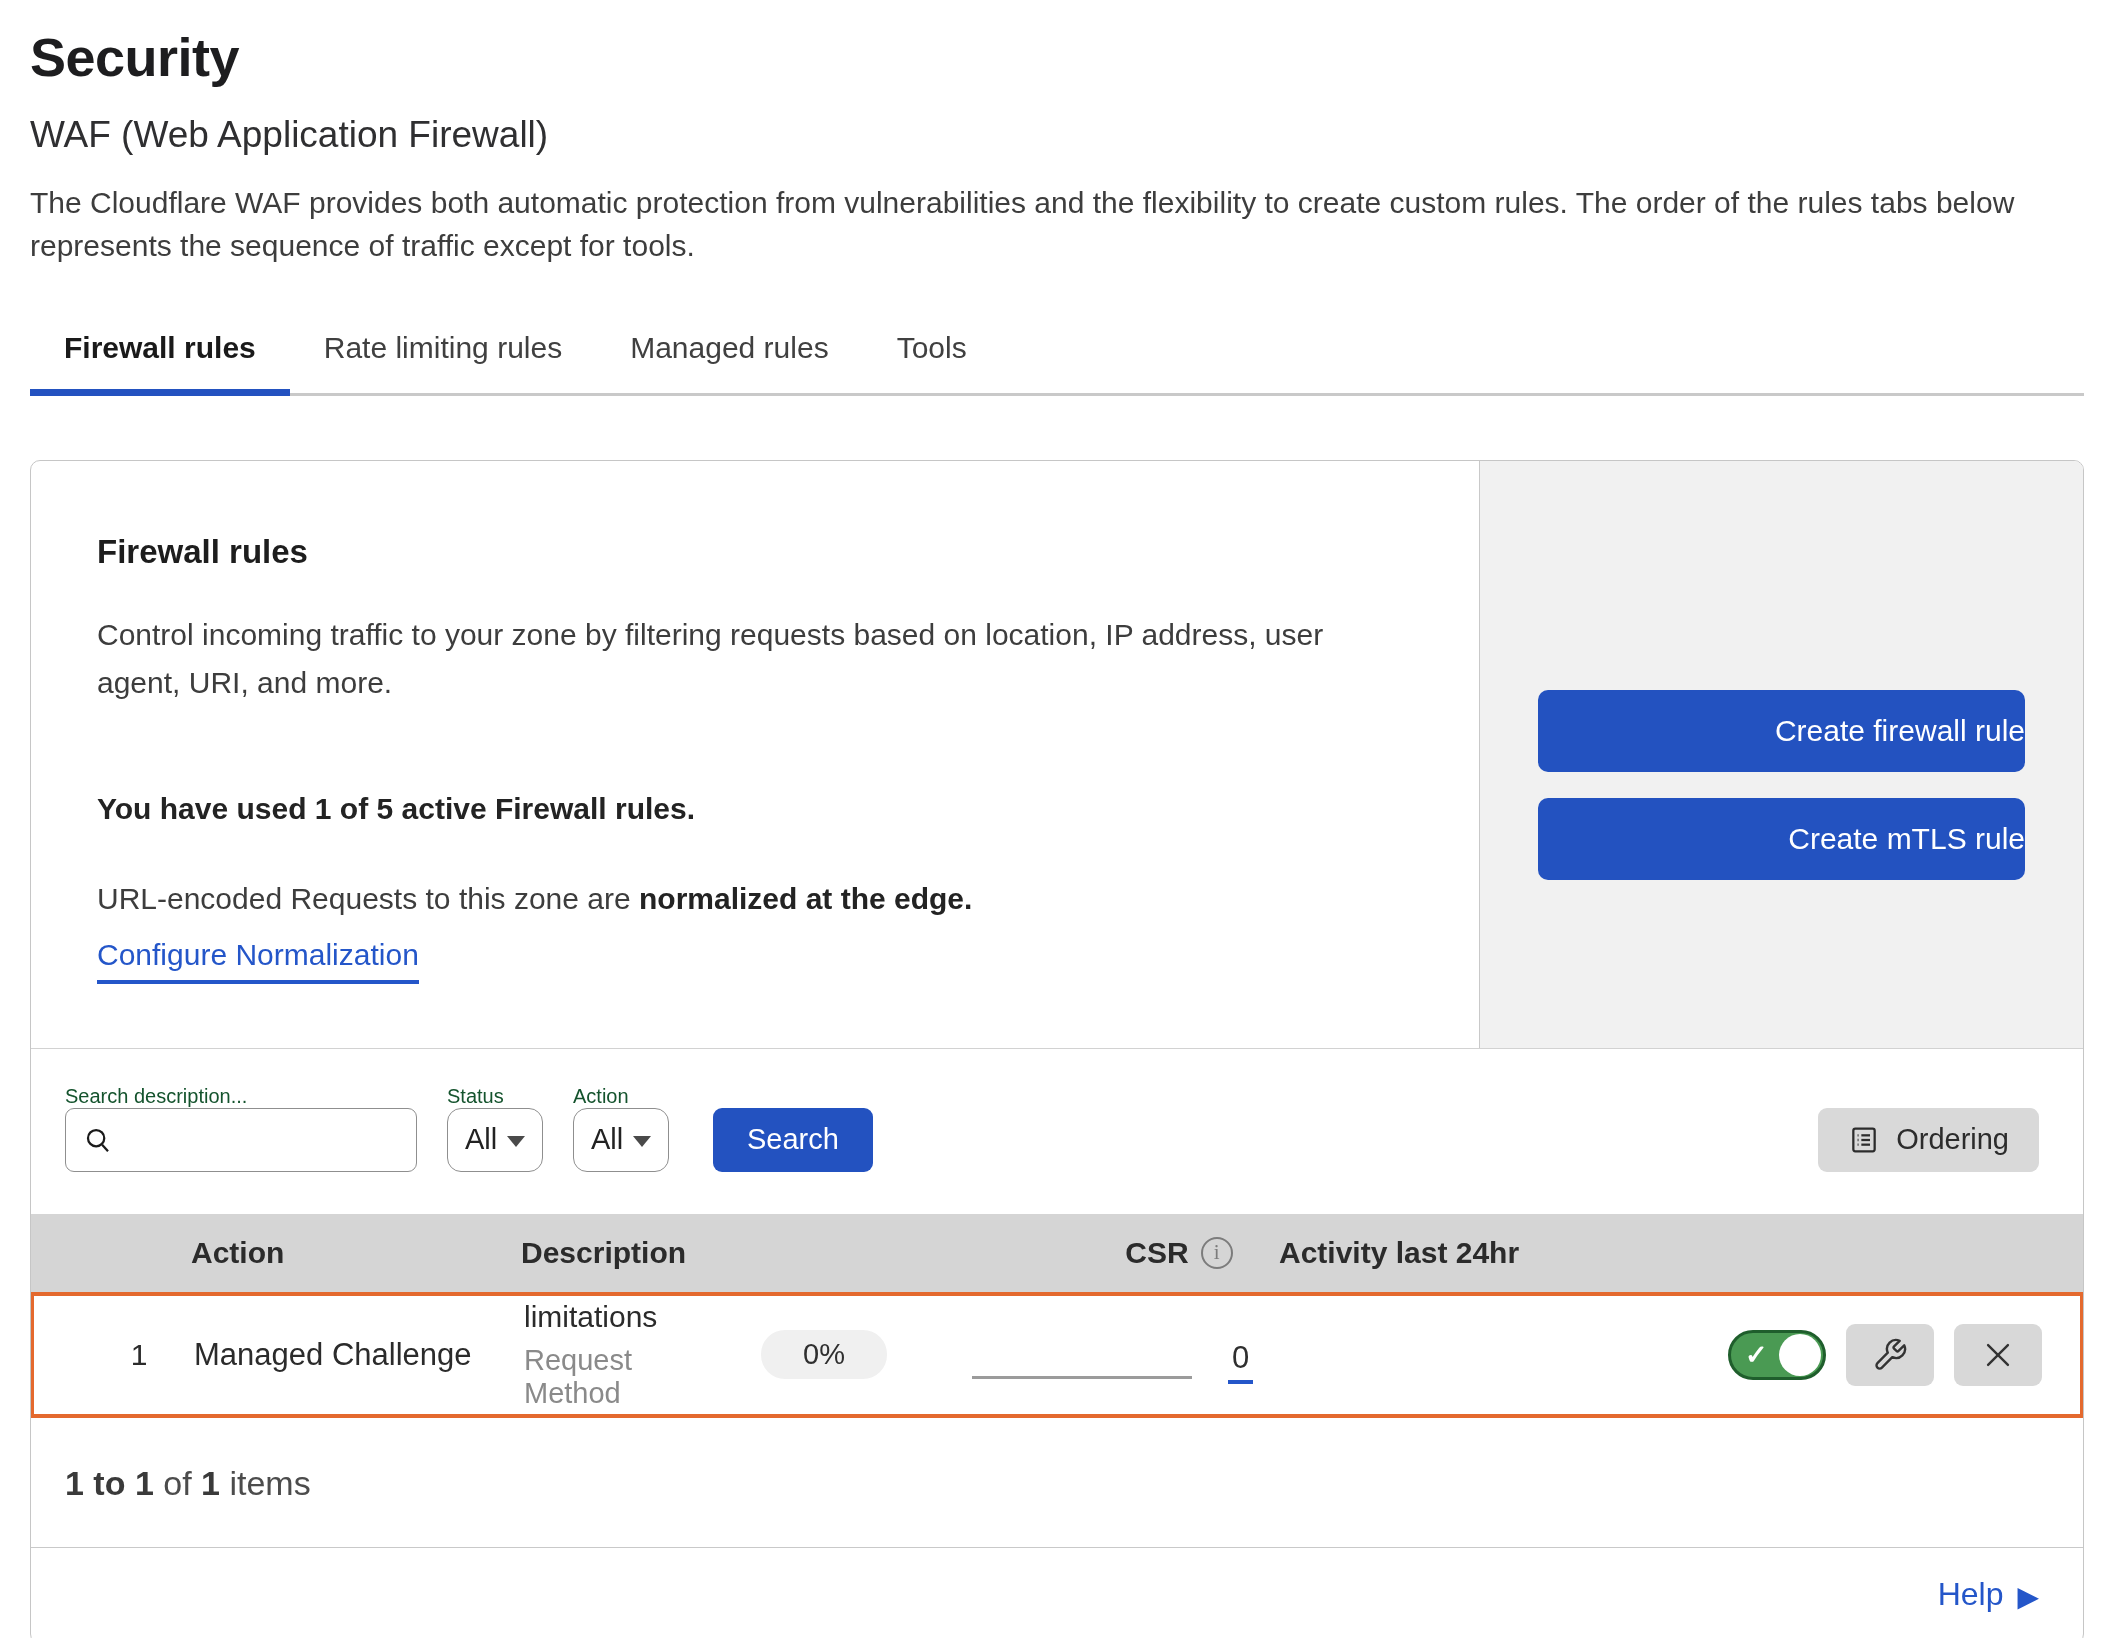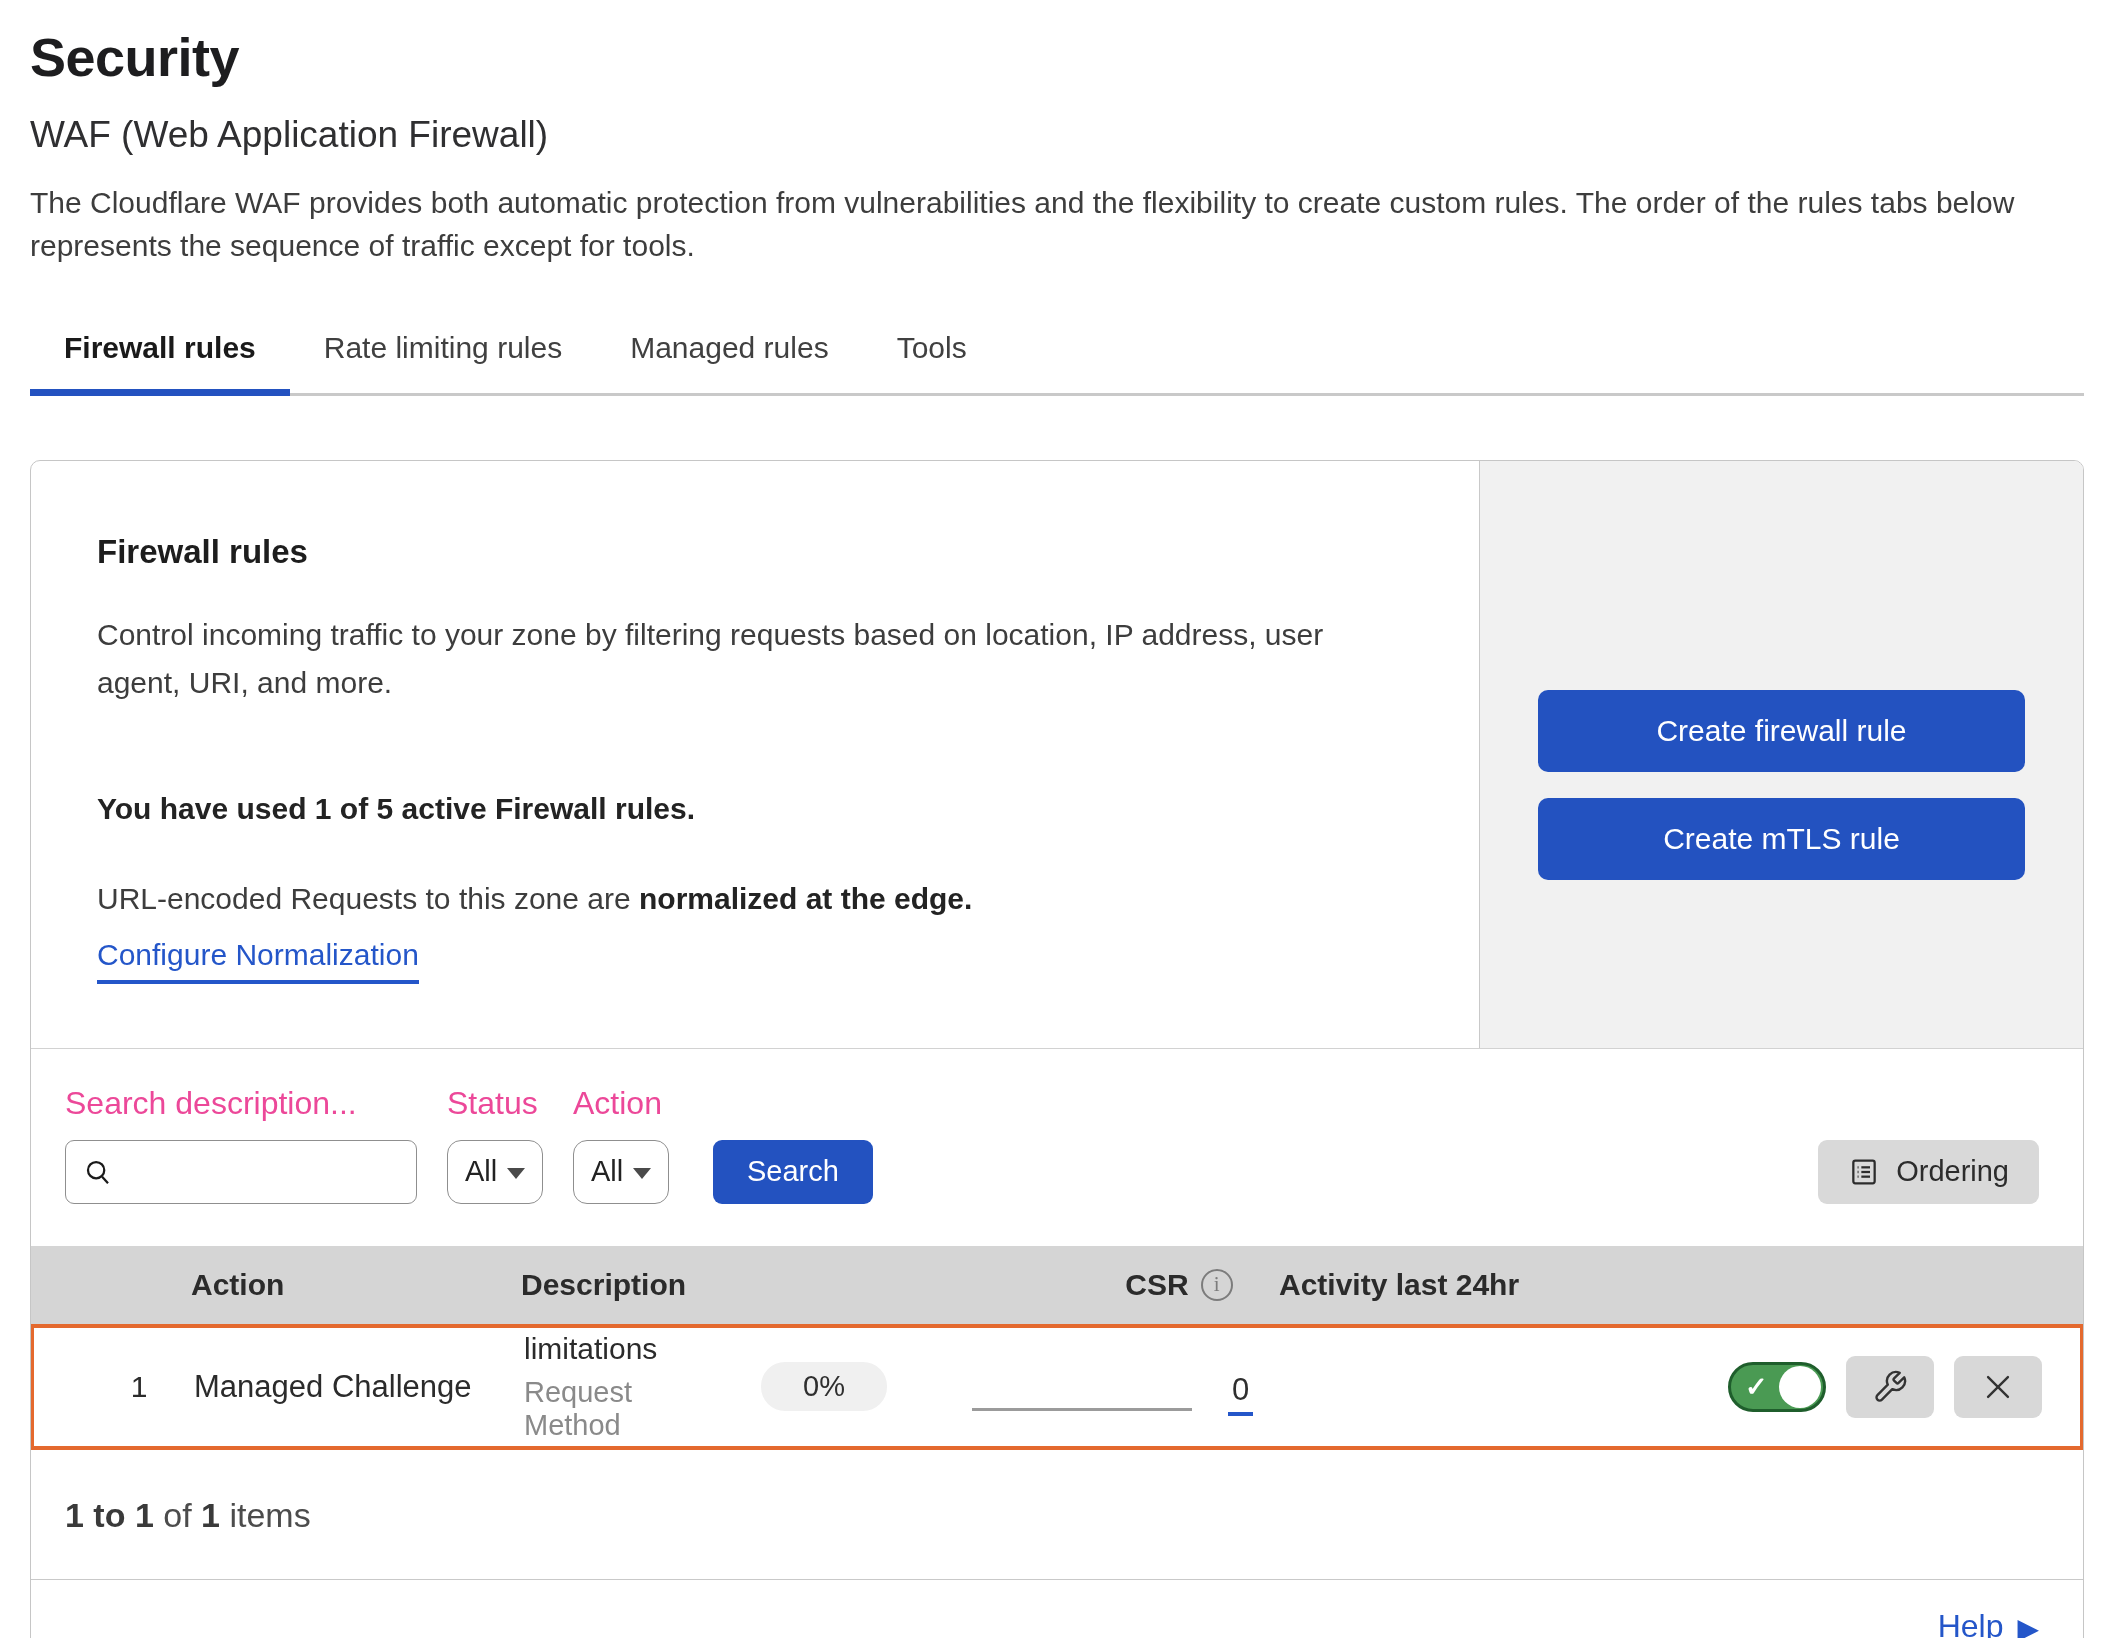--- a/index.html
+++ b/index.html
@@ -33,27 +33,27 @@
   .usage-line { font-size:30px; font-weight:700; color:#232323; margin-top:86px; }
   .norm-line { font-size:30px; color:#3d3d3d; margin-top:56px; }
   .norm-line .b { font-weight:700; color:#232323; }
   .config-link { display:inline-block; font-size:30px; color:#2456c9; margin-top:22px;
                  padding-bottom:8px; border-bottom:4px solid #2456c9; cursor:pointer; text-decoration:none; }
 
   .card-actions { width:604px; background:#f1f1f1; border-left:1px solid #c9c9c9;
                   display:flex; flex-direction:column; align-items:center; justify-content:center;
                   gap:26px; padding:60px 58px 0 58px; }
   .btn-primary { width:100%; background:#2352c0; color:#fff; font-size:30px;
-                 border:none; border-radius:10px; padding:24px 0; text-align:center; cursor:pointer;
+                 border:none; border-radius:10px; padding:24px 0; text-align:right; cursor:pointer;
                  font-family:"Liberation Sans", sans-serif; }
 
   
   .filterbar { display:flex; align-items:flex-end; padding:36px 44px 42px 34px; }
   .fgroup { display:flex; flex-direction:column; margin-right:30px; }
-  .flabel { font-size:32px; color:#ec4899; margin-bottom:18px; }
+  .flabel { font-size:20px; color:#14532d; }
   .search-box { position:relative; width:352px; height:64px; }
   .search-box input { width:100%; height:100%; border:1.5px solid #8f8f8f; border-radius:9px;
                       padding:0 16px 0 62px; font-size:28px; font-family:"Liberation Sans", sans-serif; color:#333; background:#fff; }
   .search-icon { position:absolute; left:18px; top:17px; width:30px; height:30px; }
   .select-box { width:96px; height:64px; border:1.5px solid #8f8f8f; border-radius:14px; background:#fff;
                 display:flex; align-items:center; justify-content:center; gap:10px; font-size:29px; color:#222; cursor:pointer; }
   .caret { width:0; height:0; border-left:9px solid transparent; border-right:9px solid transparent;
            border-top:11px solid #4a4a4a; margin-top:4px; }
   .btn-search { height:64px; padding:0 34px; margin-left:14px; background:#2352c0; color:#fff;
                 font-size:29px; border:none; border-radius:9px; cursor:pointer; font-family:Liberation Sans, sans-serif; }

